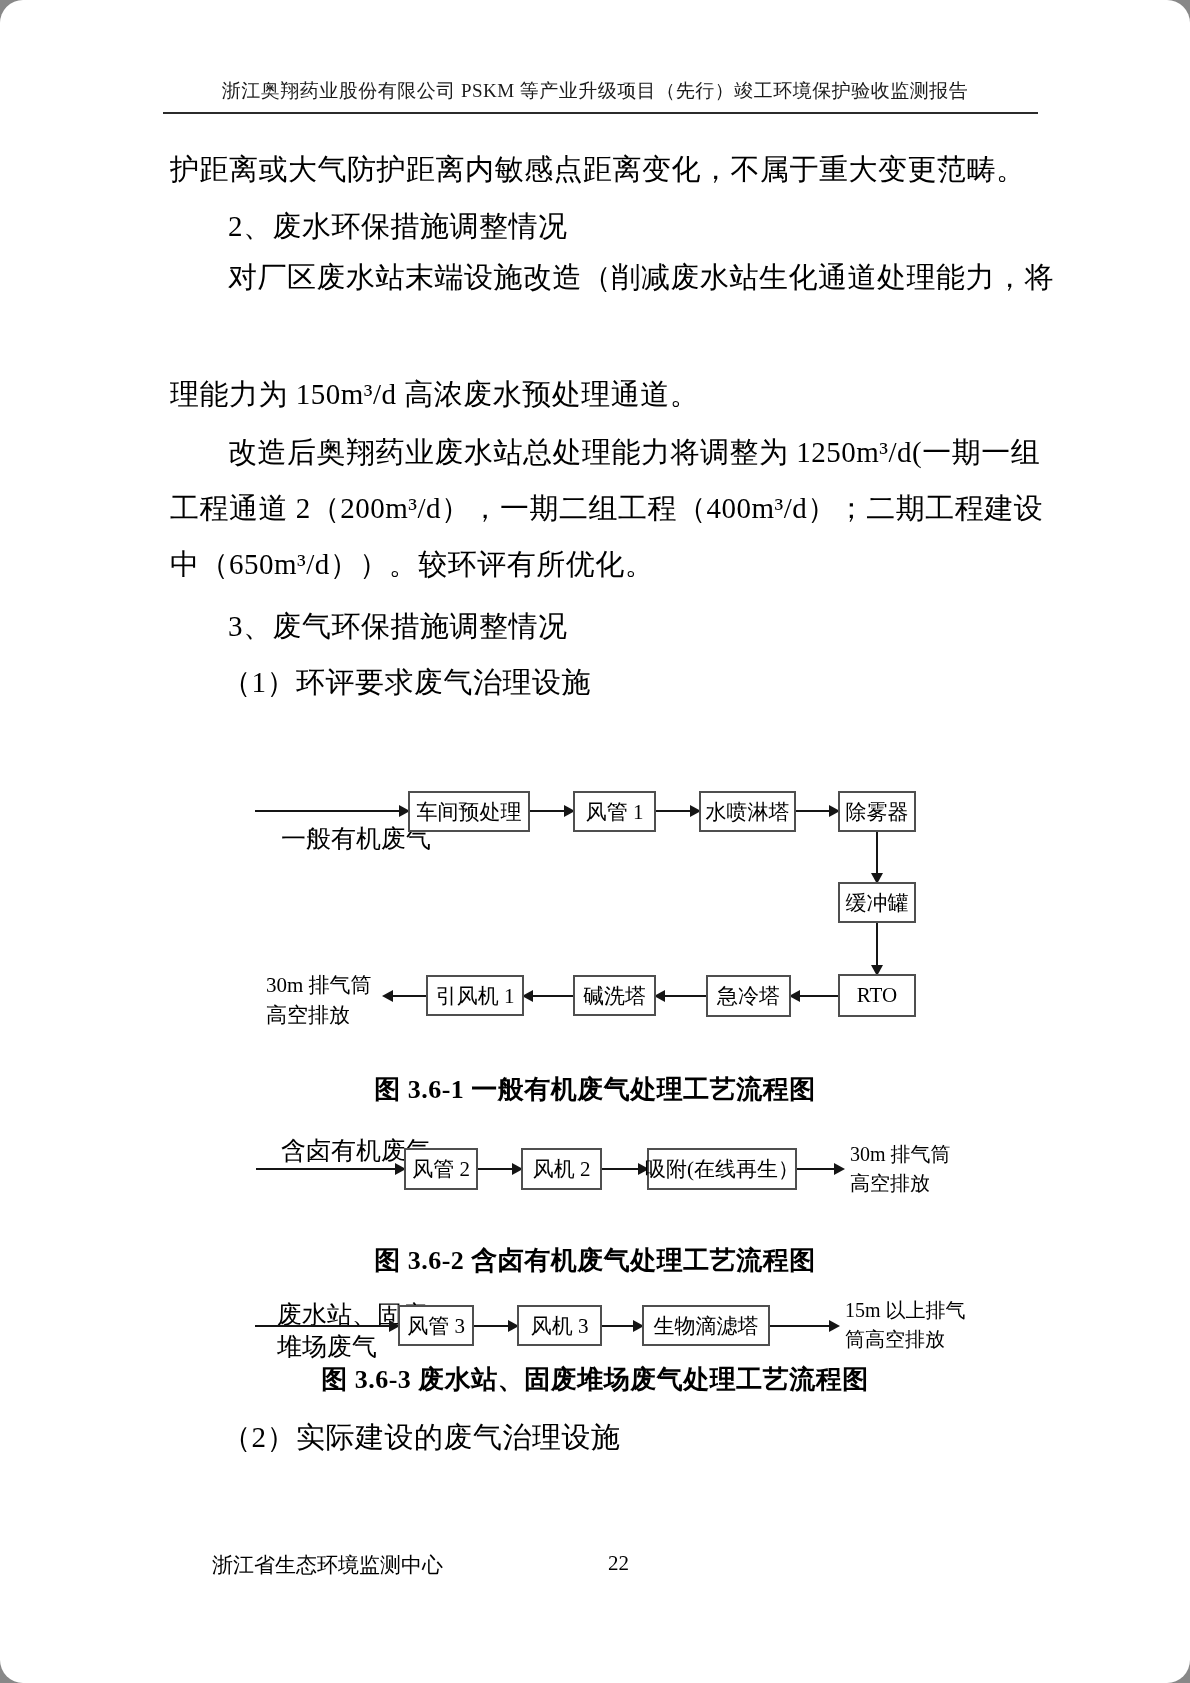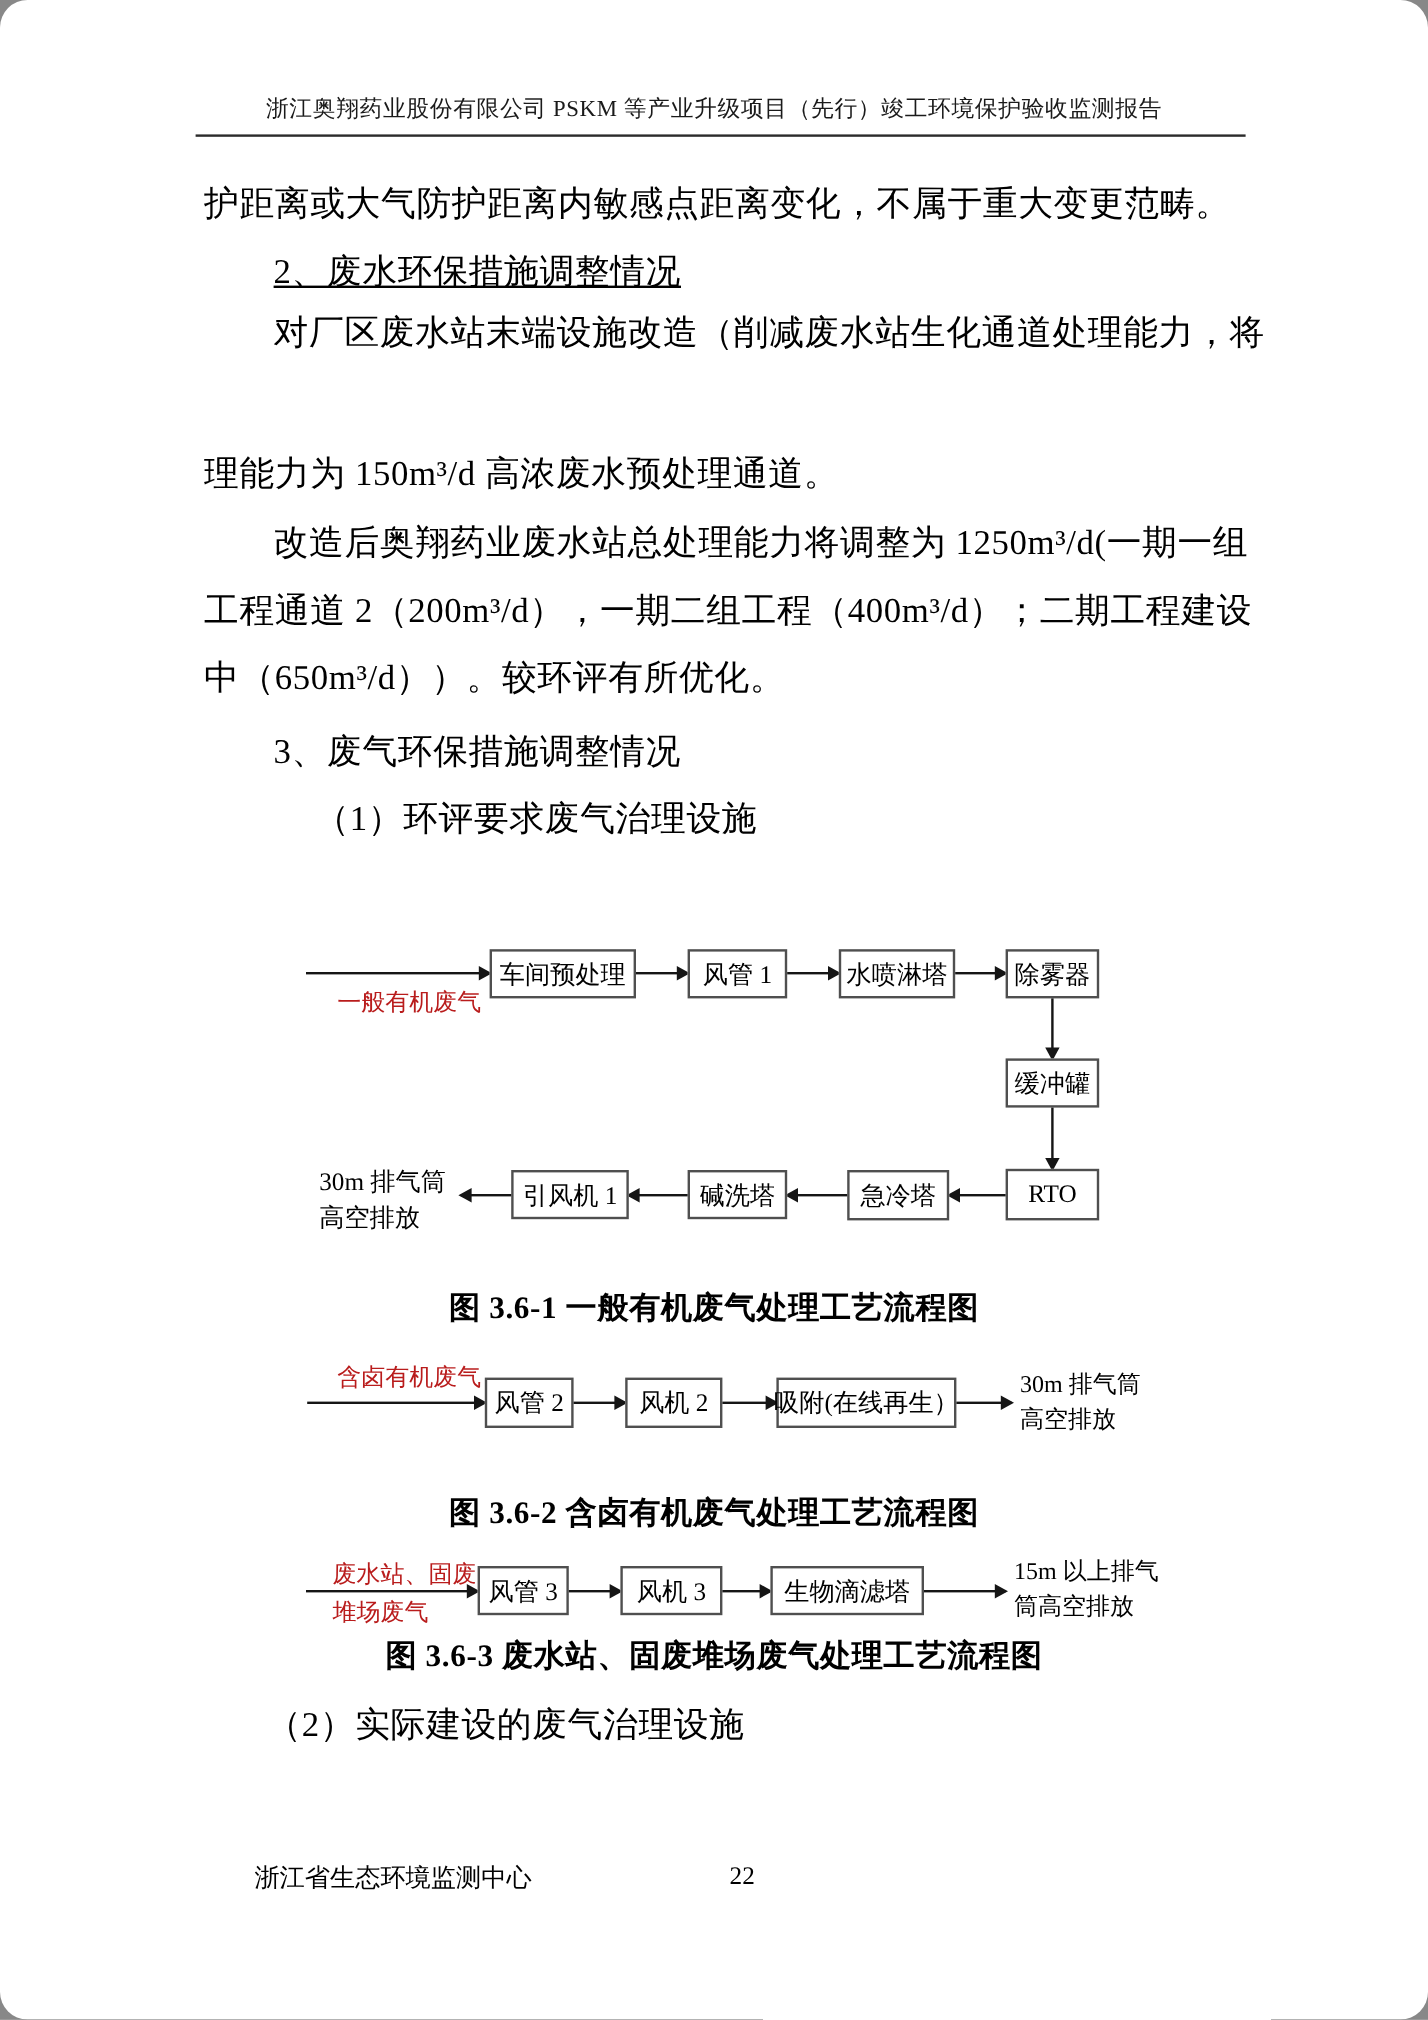--- a/index.html
+++ b/index.html
@@ -24,21 +24,21 @@
   }
   .bline{
     position:absolute;font-size:29px;color:#000;white-space:nowrap;
     letter-spacing:0.5px;
   }
   .fbox{
     position:absolute;border:2px solid #4f4f4f;background:#fff;
     display:flex;align-items:center;justify-content:center;
     font-size:21px;white-space:nowrap;box-sizing:border-box;
   }
-  .flabel{position:absolute;font-size:20px;white-space:nowrap;color:#b91c1c;}
+  .flabel{position:absolute;font-size:25px;white-space:nowrap;color:#000000;}
   .fcap{
     position:absolute;left:0;width:100%;text-align:center;
     font-size:26px;font-weight:bold;letter-spacing:0.5px;white-space:nowrap;
   }
   .harrow{position:absolute;height:2px;background:#151515;}
   .harrow.right::after{
     content:"";position:absolute;right:-2px;top:-5px;width:0;height:0;
     border-top:6px solid transparent;border-bottom:6px solid transparent;
     border-left:11px solid #151515;
   }
@@ -59,28 +59,28 @@
 </style>
 </head>
 <body>
 
 <div class="page">
 
   <div class="hdr-title">浙江奥翔药业股份有限公司 PSKM 等产业升级项目（先行）竣工环境保护验收监测报告</div>
   <div class="hdr-rule"></div>
 
   <div class="bline" style="top:150px;left:170px;">护距离或大气防护距离内敏感点距离变化，不属于重大变更范畴。</div>
-  <div class="bline" style="top:207px;left:228px;text-decoration:underline;">2、废水环保措施调整情况</div>
+  <div class="bline" style="top:207px;left:228px;">2、废水环保措施调整情况</div>
   <div class="bline" style="top:258px;left:228px;">对厂区废水站末端设施改造（削减废水站生化通道处理能力，将</div>
   <div class="bline" style="top:375px;left:170px;">理能力为 150m³/d 高浓废水预处理通道。</div>
   <div class="bline" style="top:433px;left:228px;font-family:Liberation Serif, serif;">改造后奥翔药业废水站总处理能力将调整为 1250m³/d(一期一组</div>
   <div class="bline" style="top:489px;left:170px;">工程通道 2（200m³/d），一期二组工程（400m³/d）；二期工程建设</div>
   <div class="bline" style="top:545px;left:170px;">中（650m³/d））。较环评有所优化。</div>
   <div class="bline" style="top:607px;left:228px;">3、废气环保措施调整情况</div>
-  <div class="bline" style="top:663px;left:222px;margin-left:40px;">（1）环评要求废气治理设施</div>
+  <div class="bline" style="top:663px;left:222px;">（1）环评要求废气治理设施</div>
 
   <div>
     <div class="harrow right" style="top:810px;left:255px;width:153px;"></div>
     <div class="flabel" style="top:822px;left:281px;">一般有机废气</div>
 
     <div class="fbox" style="top:791px;left:408px;width:122px;height:41px;">车间预处理</div>
     <div class="harrow right" style="top:810px;left:530px;width:43px;"></div>
     <div class="fbox" style="top:791px;left:573px;width:83px;height:41px;">风管 1</div>
     <div class="harrow right" style="top:810px;left:656px;width:43px;"></div>
     <div class="fbox" style="top:791px;left:699px;width:97px;height:41px;">水喷淋塔</div>

